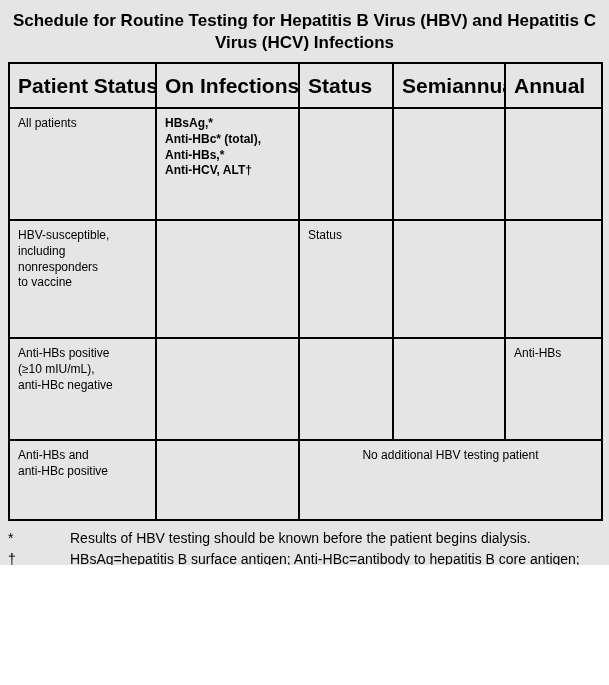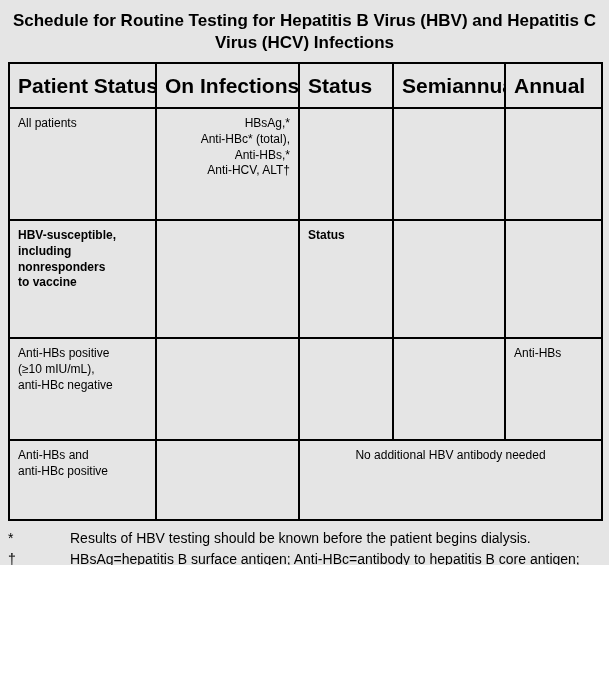--- a/index.html
+++ b/index.html
@@ -39,24 +39,24 @@
     overflow: hidden;
   }
   table.schedule th {
     font-weight: bold;
     font-size: 21px;
     text-align: left;
     padding-top: 8px;
     padding-bottom: 8px;
     white-space: nowrap;
   }
-  th.center, td.center { text-align: right; }
+  th.center, td.center { text-align: left; font-weight: bold; }
   tr.r-header { height: 36px; }
   tr.r1 { height: 112px; }
-  tr.r2 { height: 118px; font-weight: bold; }
+  tr.r2 { height: 118px; }
   tr.r3 { height: 102px; margin-left: 20px; }
   tr.r4 { height: 80px; margin-left: 44px; }
   tr.r5 { height: 78px; }
   td.merged {
     text-align: center;
     vertical-align: middle;
     font-size: 15px;
   }
   .footnotes {
     margin-top: 8px;
@@ -129,21 +129,21 @@
 anti-HBc negative</td>
         <td></td>
         <td></td>
         <td></td>
         <td>Anti-HBs</td>
       </tr>
       <tr class="r4">
         <td>Anti-HBs and
 anti-HBc positive</td>
         <td></td>
-        <td class="merged" colspan="3">No additional HBV antibody needed</td>
+        <td class="merged" colspan="3">No additional HBV testing patient</td>
       </tr>
     </tbody>
   </table>
 
   <div class="footnotes">
     <div class="footnote">
       <span class="marker">*</span>
       <span class="fn-text">Results of HBV testing should be known before the patient begins dialysis.</span>
     </div>
     <div class="footnote">

